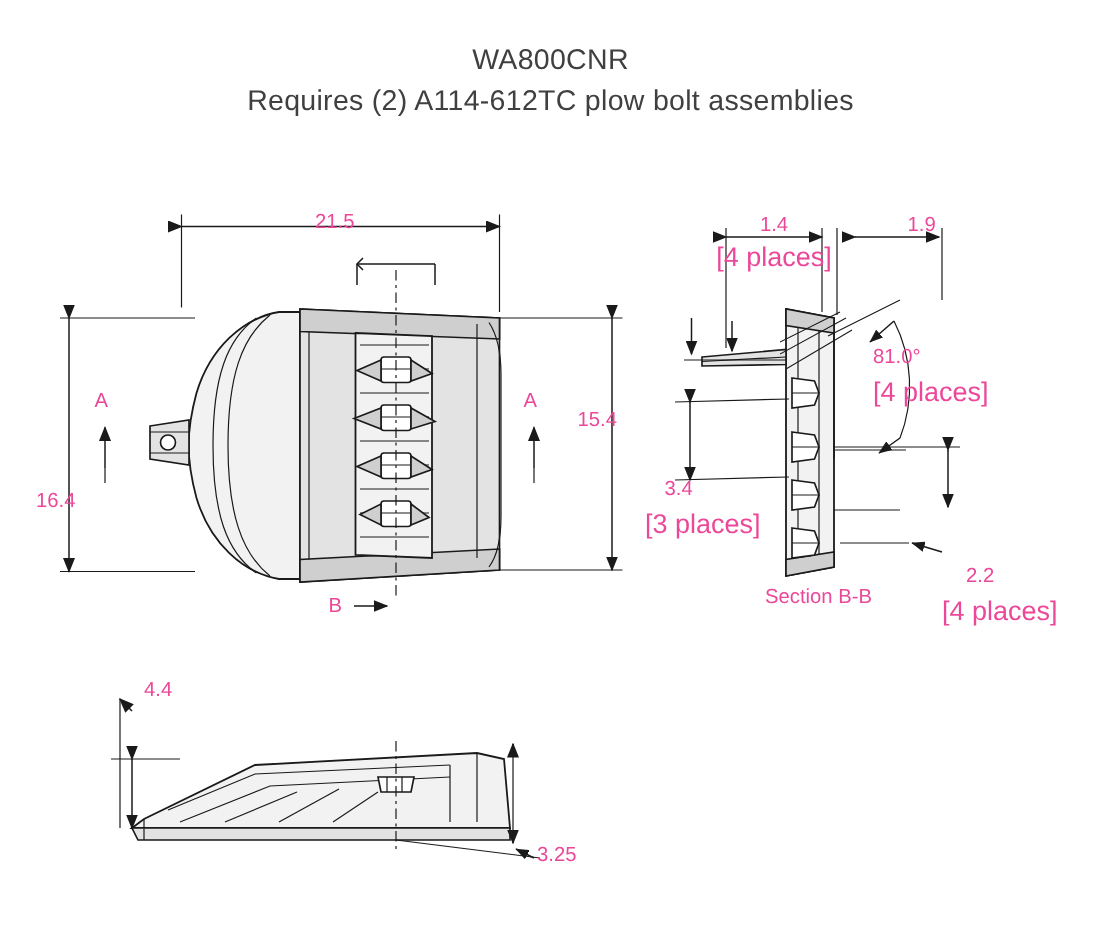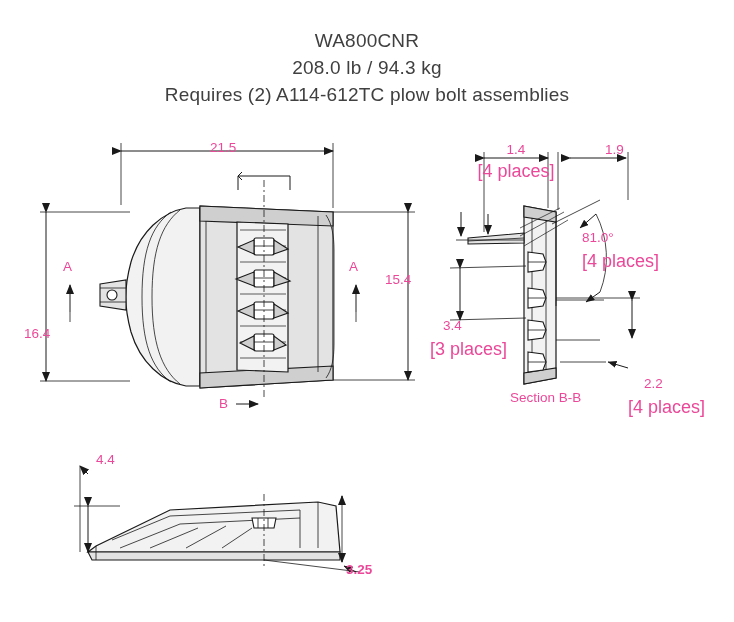--- a/index.html
+++ b/index.html
@@ -91,21 +91,20 @@
     stroke-dasharray: 7 3 2 3;
   }
 </style>
 </head>
 <body>
 
 <div id="stage">
 
   <div class="title-block">
     <div class="title-line">WA800CNR</div>
-    <div class="title-line">208.0 lb / 94.3 kg</div>
     <div class="title-line">Requires (2) A114-612TC plow bolt assemblies</div>
   </div>
 
   <svg class="draw" width="734" height="622" viewBox="0 0 734 622">
     <defs>
       <marker id="ar" markerWidth="10" markerHeight="8" refX="9" refY="4" orient="auto" markerUnits="strokeWidth">
         <path d="M0,0 L10,4 L0,8 z" fill="#1a1a1a"></path>
       </marker>
       <marker id="arS" markerWidth="9" markerHeight="7" refX="8.5" refY="3.5" orient="auto" markerUnits="strokeWidth">
         <path d="M0,0 L9,3.5 L0,7 z" fill="#1a1a1a"></path>
@@ -340,15 +339,15 @@
   <div class="lbl" style="left:605px; top:142px;">1.9</div>
   <div class="lbl" style="left:582px; top:230px;">81.0°</div>
   <div class="lbl small" style="left:582px; top:250px;">[4 places]</div>
   <div class="lbl" style="left:443px; top:318px;">3.4</div>
   <div class="lbl small" style="left:430px; top:338px;">[3 places]</div>
   <div class="lbl" style="left:644px; top:376px;">2.2</div>
   <div class="lbl small" style="left:628px; top:396px;">[4 places]</div>
   <div class="lbl" style="left:510px; top:390px;">Section B-B</div>
 
   <div class="lbl" style="left:96px; top:452px;">4.4</div>
-  <div class="lbl" style="left:346px; top:562px;font-weight:bold;">3.25</div>
+  <div class="lbl" style="left:358px; top:562px;">3.25</div>
 
 </div>
 
 </body></html>

